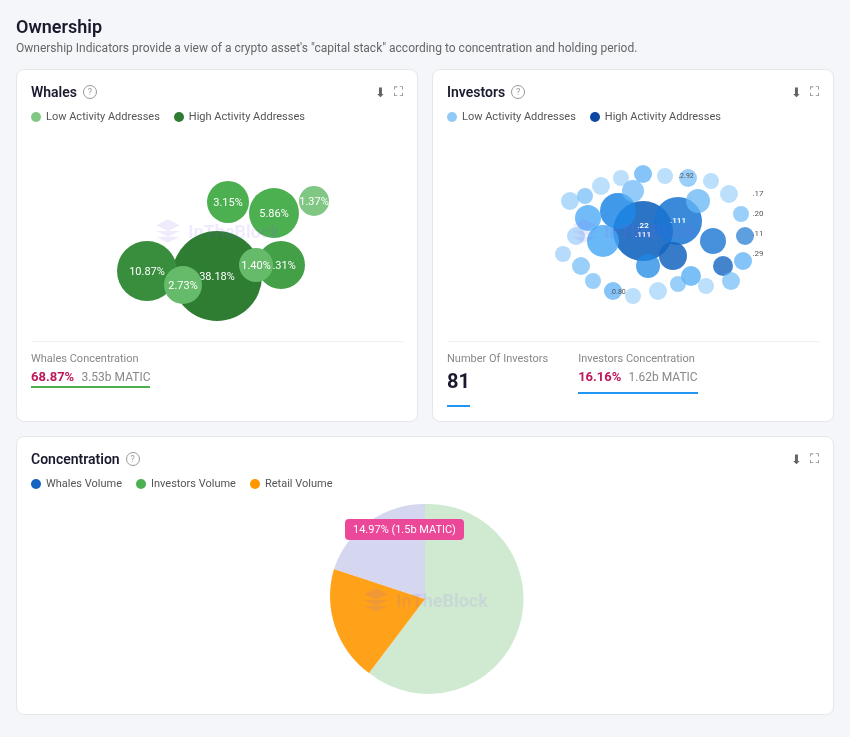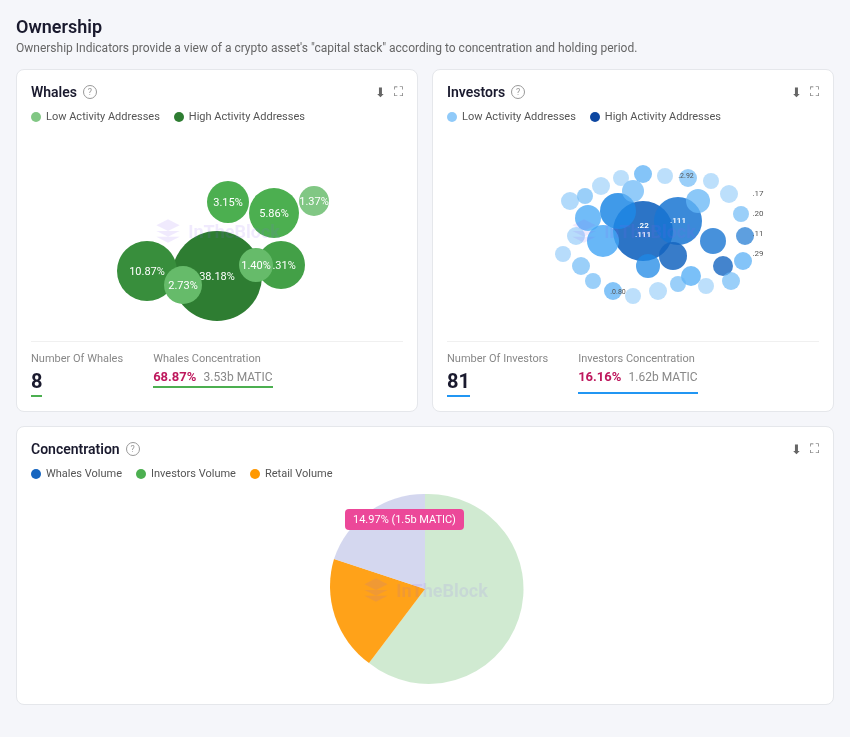--- a/index.html
+++ b/index.html
@@ -245,26 +245,20 @@
 
           <div class="bubble" style="width:34px;height:34px;background:#66bb6a;left:162px;top:112px;">1.40%</div>
 
           <div class="bubble" style="width:38px;height:38px;background:#66bb6a;left:87px;top:130px;">2.73%</div>
 
           <div class="bubble" style="width:30px;height:30px;background:#81c784;left:222px;top:50px;">1.37%</div>
         </div>
       </div>
 
       <div class="stats-row">
-        <div class="stat-item">
-          <div class="stat-label">Number Of Whales</div>
-          <div style="border-bottom:2px solid #4caf50;display:inline-block;padding-bottom:2px;">
-            <span class="stat-value">8</span>
-          </div>
-        </div>
         <div class="stat-item">
           <div class="stat-label">Whales Concentration</div>
           <div style="border-bottom:2px solid #4caf50;display:inline-block;padding-bottom:2px;">
             <span class="stat-value-main">68.87%</span>
             <span class="stat-value-sub">3.53b MATIC</span>
           </div>
         </div>
       </div>
     </div>
 
@@ -348,21 +342,21 @@
           <text x="285" y="100" text-anchor="middle" fill="#555" font-size="8">.11</text>
           <text x="285" y="120" text-anchor="middle" fill="#555" font-size="8">.29</text>
           <text x="145" y="158" text-anchor="middle" fill="#555" font-size="7">.0.80</text>
           <text x="213" y="42" text-anchor="middle" fill="#555" font-size="7">.2.92</text>
         </svg>
       </div>
 
       <div class="stats-row">
         <div class="stat-item">
           <div class="stat-label">Number Of Investors</div>
-          <div style="border-bottom:2px solid #2196F3;display:inline-block;padding-bottom:2px;">
+          <div style="border-bottom:2px solid #2196F3;display:inline-block;padding-bottom:12px;">
             <span class="stat-value">81</span>
           </div>
         </div>
         <div class="stat-item">
           <div class="stat-label">Investors Concentration</div>
           <div style="border-bottom:2px solid #2196F3;display:inline-block;padding-bottom:8px;">
             <span class="stat-value-main">16.16%</span>
             <span class="stat-value-sub">1.62b MATIC</span>
           </div>
         </div>

